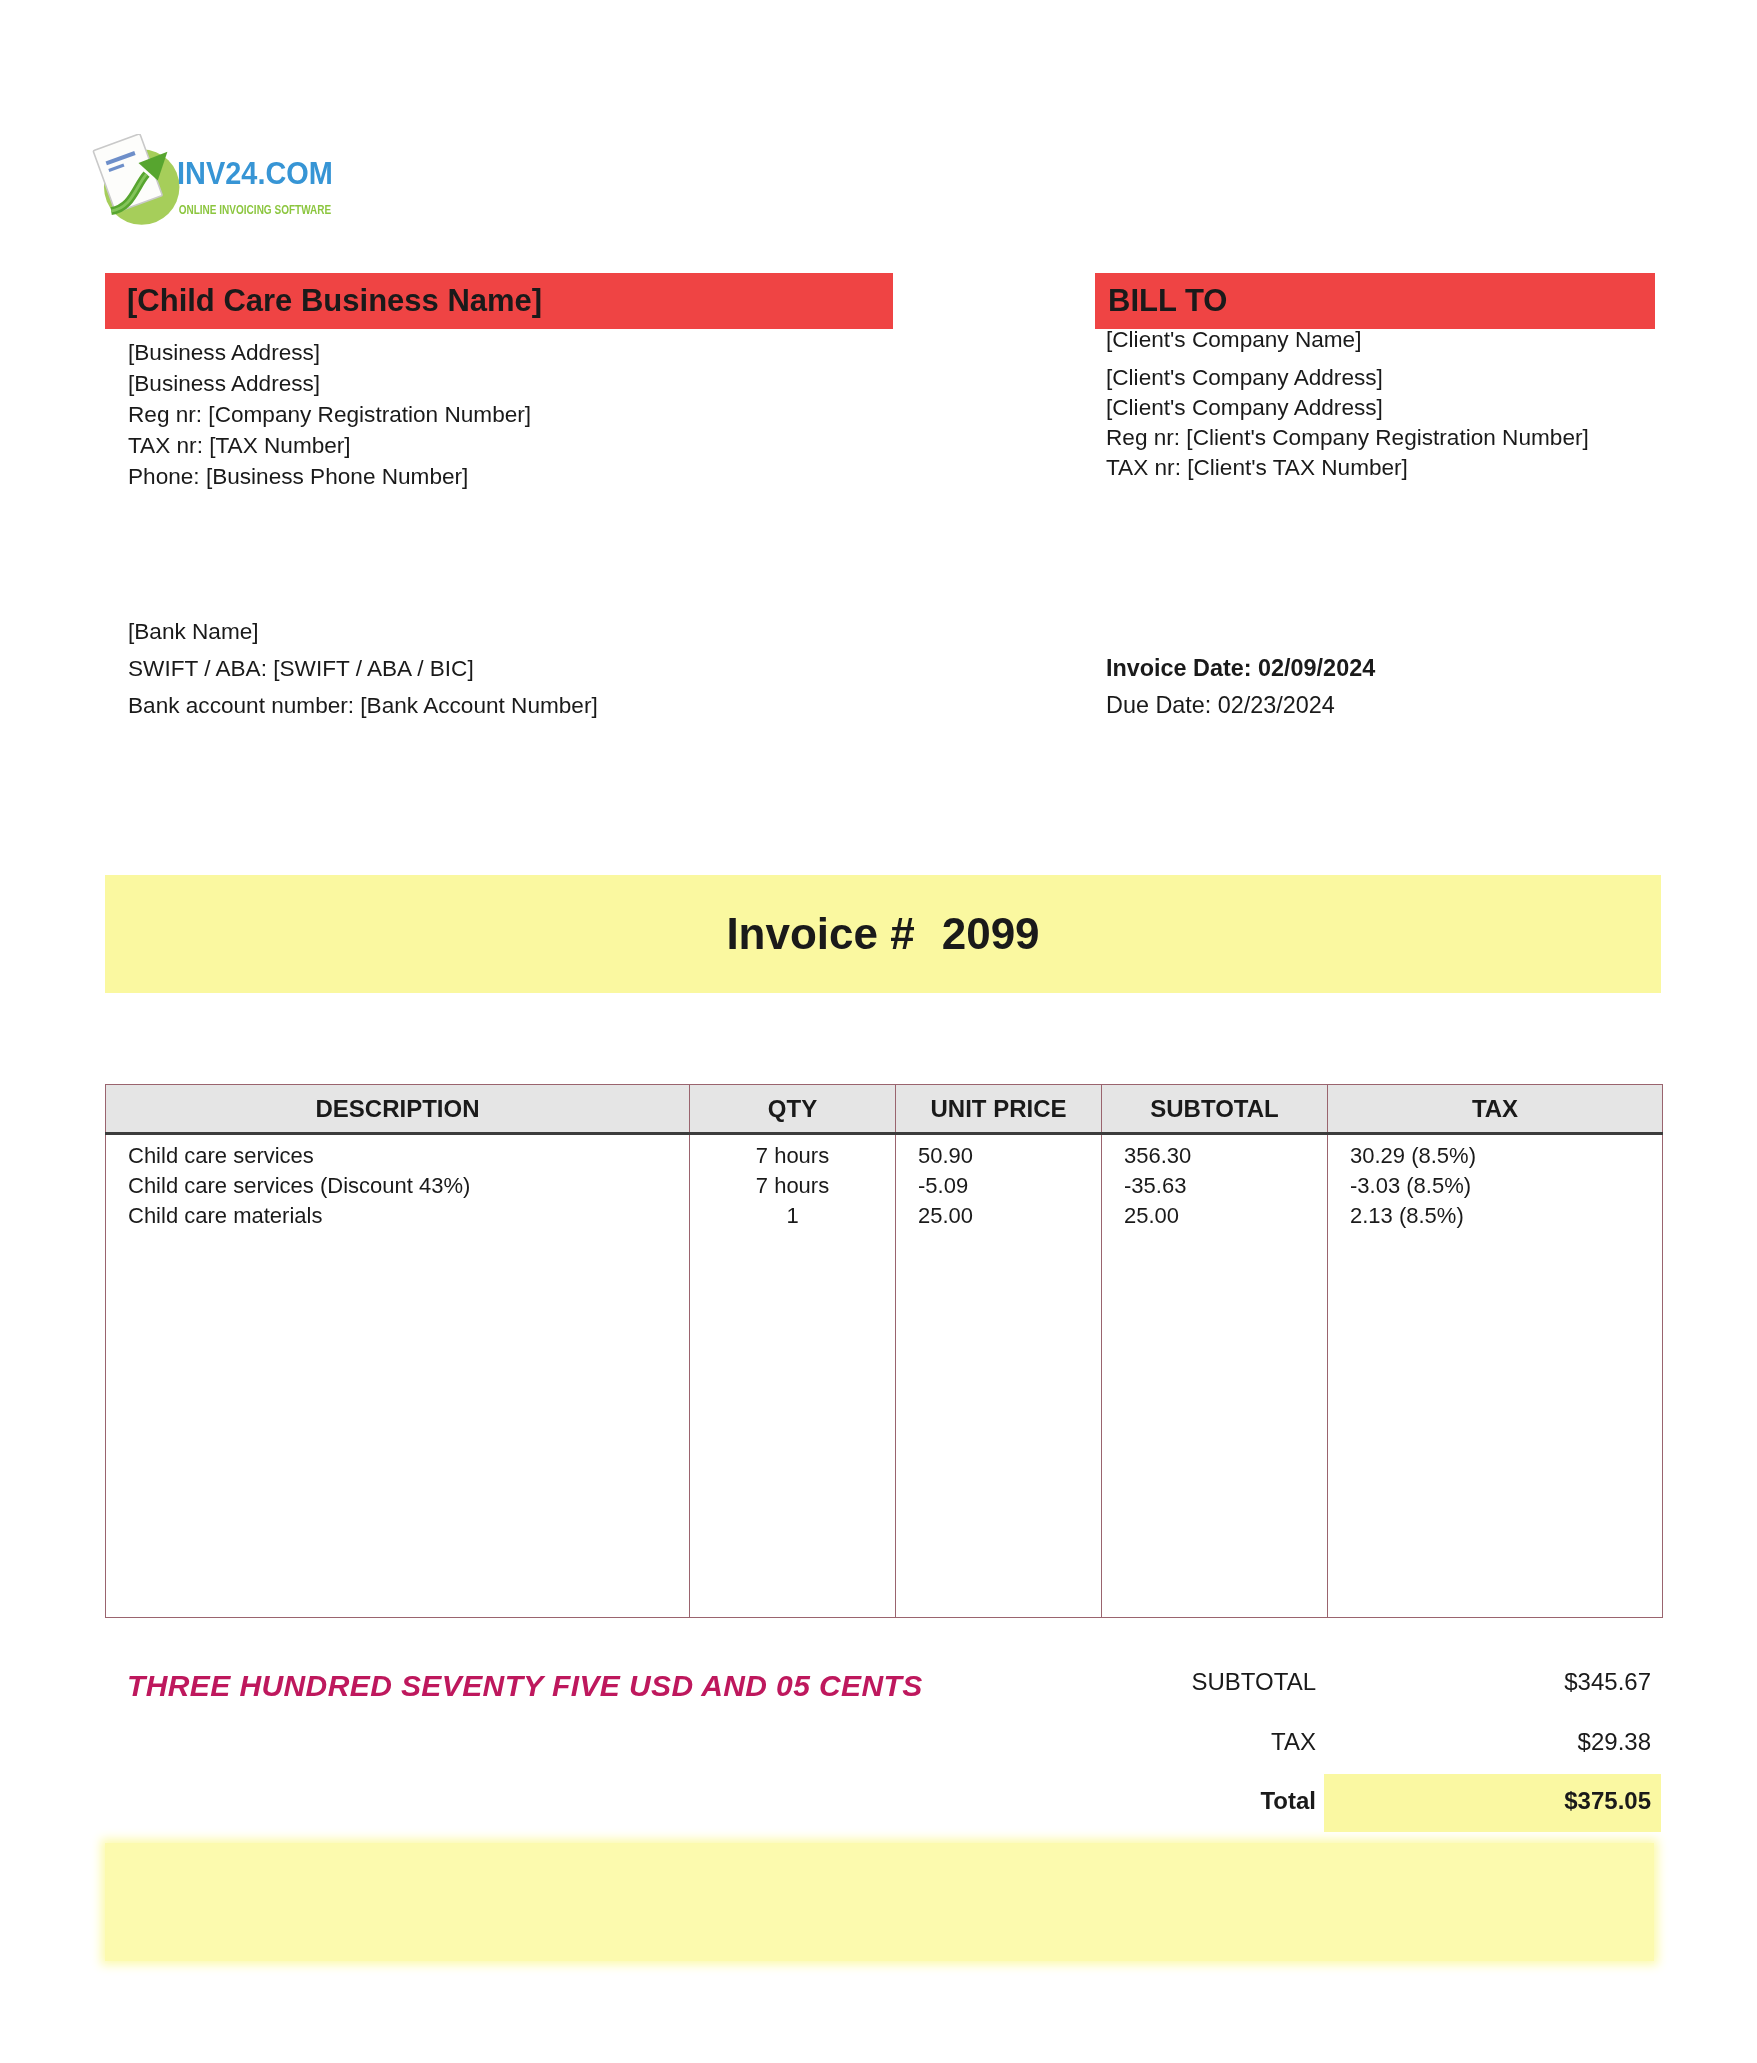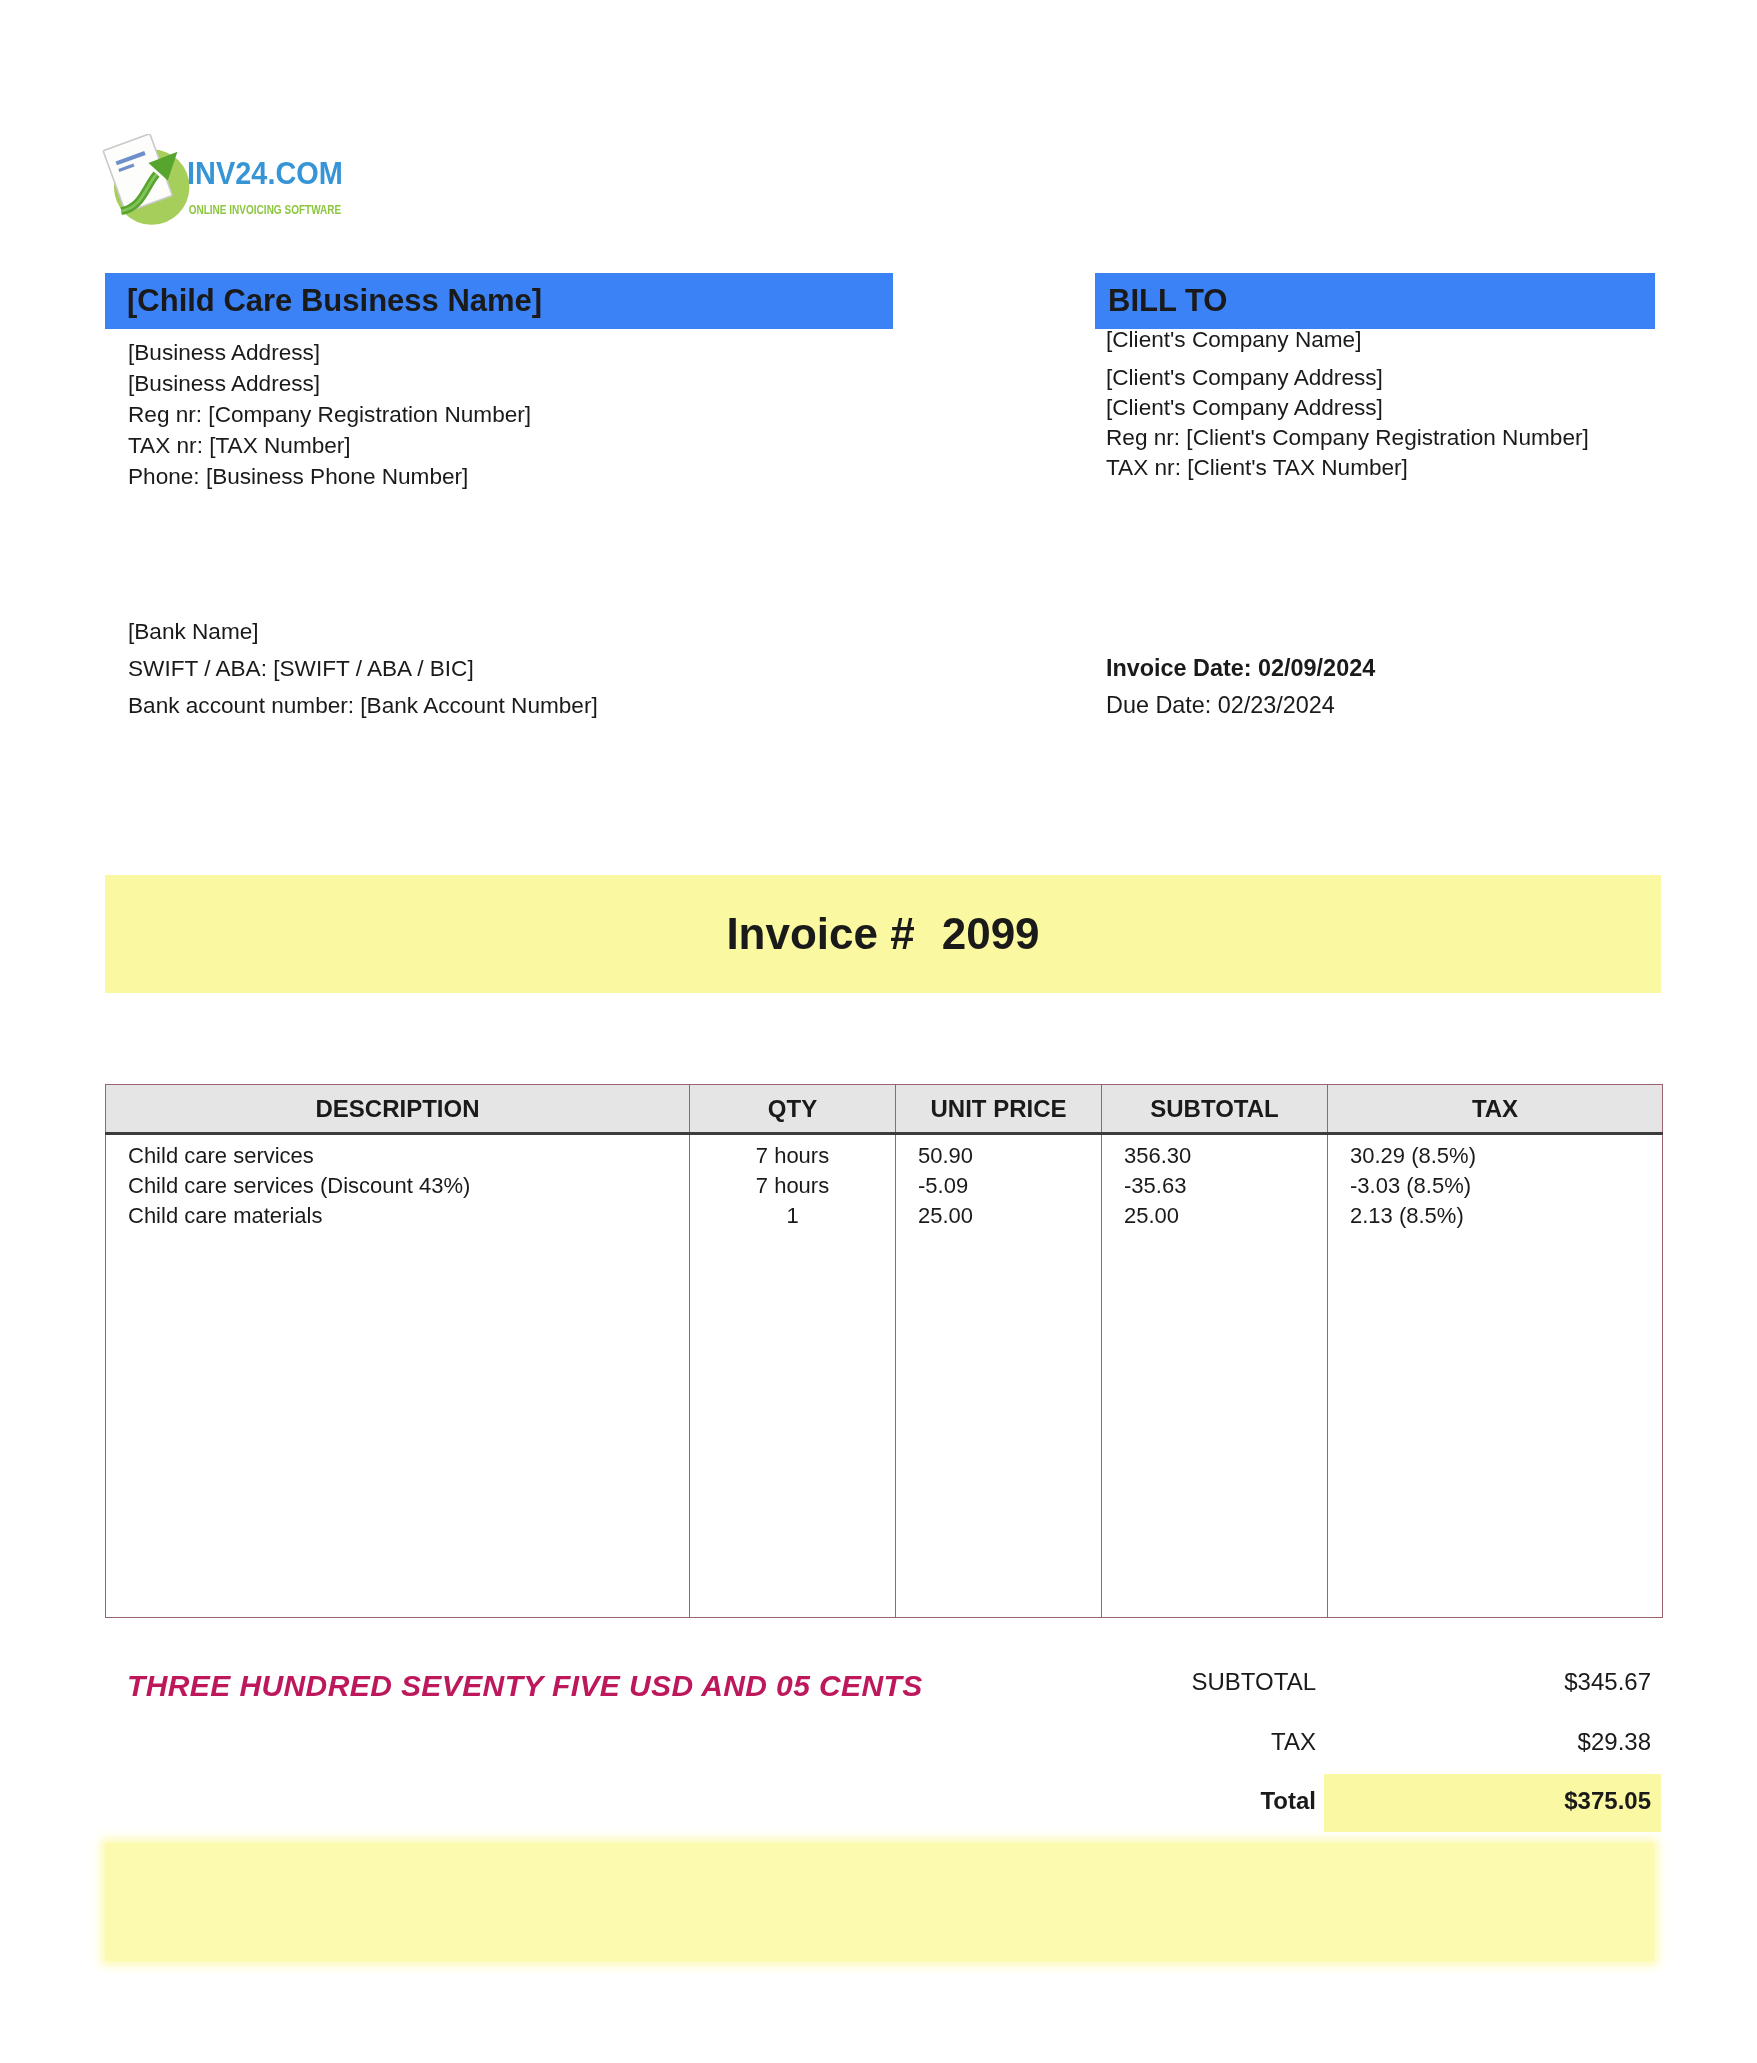--- a/index.html
+++ b/index.html
@@ -2,24 +2,24 @@
 <html style="font-size:13px"><head>
 <meta charset="utf-8">
 <style>
   html,body { margin:0; padding:0; background:#ffffff; }
   .page {
     position:relative; width:1757px; height:2064px; background:#ffffff;
     font-family:"Liberation Sans", sans-serif; color:#1a1a1a; overflow:hidden;
   }
 
   
-  .logo { position:absolute; left:95px; top:134px; width:258px; height:98px; }
-
-  
-  .band { position:absolute; background:#3b82f6; }
+  .logo { position:absolute; left:85px; top:134px; width:258px; height:98px; }
+
+  
+  .band { position:absolute; background:#ef4444; }
   .seller-band { left:105px; top:273px; width:788px; height:56px; }
   .seller-band span, .billto-band span {
     display:block; font-size:31px; font-weight:bold; line-height:56px; padding-left:22px;
     white-space:nowrap;
   }
   .billto-band { left:1095px; top:273px; width:560px; height:56px; }
   .billto-band span { padding-left:13px; }
 
   
   .info { position:absolute; font-size:22.6px; }

